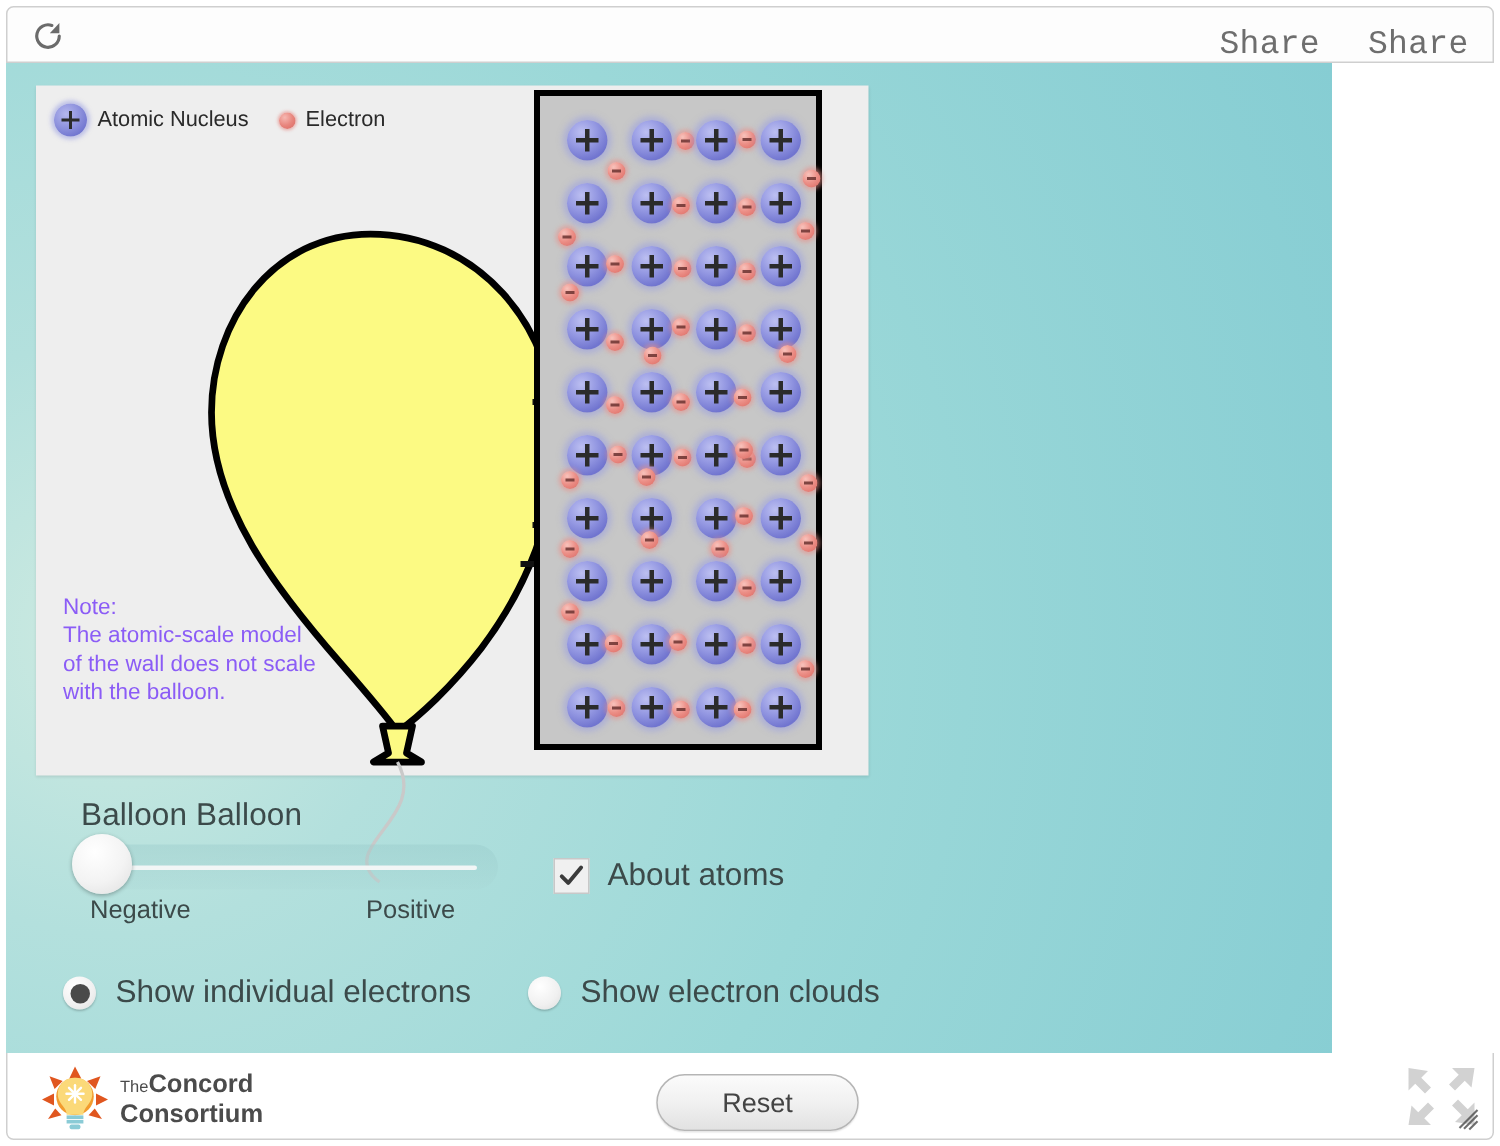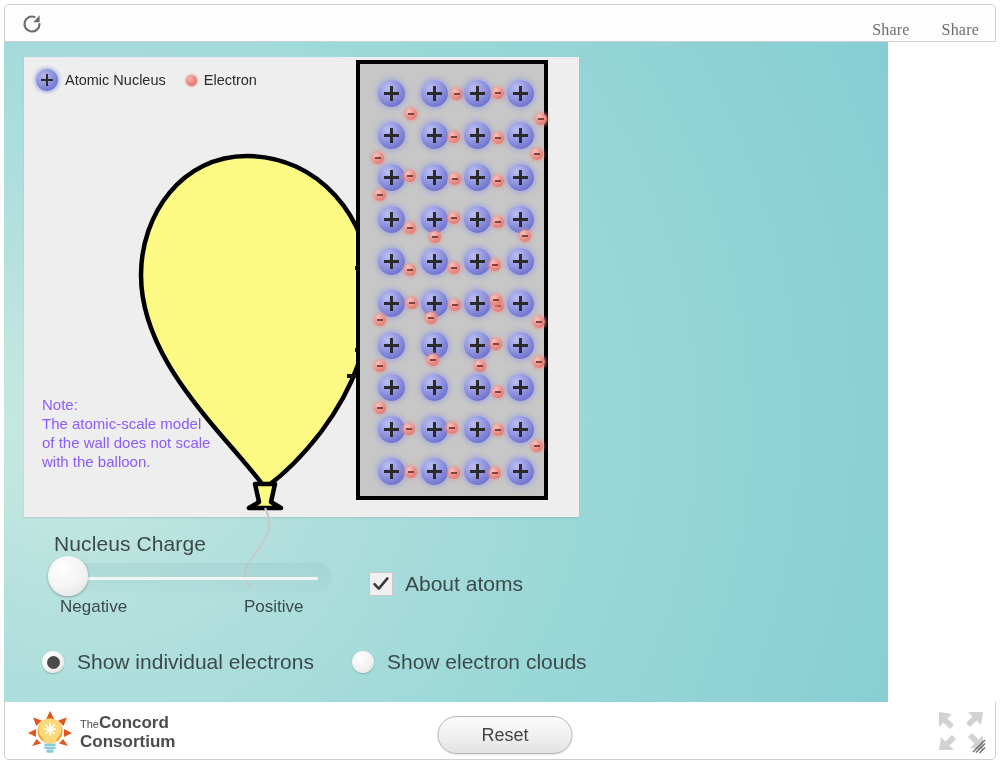--- a/index.html
+++ b/index.html
@@ -41,24 +41,24 @@
   .reload-icon svg { display:block; }
   .topnav {
     position: absolute;
     right: 16px; top: 4px;
     display: flex;
     gap: 32px;
     align-items: center;
     height: 30px;
   }
   .topnav a {
-    font-size: 16px;
+    font-size: 22px;
     color: #6e6e6e;
     text-decoration: none;
-    font-family: Liberation Serif, serif;
+    font-family: Liberation Mono, monospace;
     letter-spacing: 0.2px;
     cursor: pointer;
     margin-top: 11px;
   }
 
   
   .stage {
     position: absolute;
     left: 4px; top: 42px;
     width: 884px; height: 660px;
@@ -422,21 +422,21 @@
           <div class="electron" style="left: 88px; top: 403px;"></div>
           <div class="atom" style="left: 104px; top: 394px;"></div>
           <div class="atom" style="left: 147px; top: 394px;"></div>
           <div class="electron" style="left: 129px; top: 403px;"></div>
         </div>
     </div>
 
     <div class="controls">
 
       <div class="slider-group">
-        <div class="slider-title">Nucleus Charge</div>
+        <div class="slider-title">Balloon Balloon</div>
         <div class="slider-track-box">
           <div class="slider-rail"></div>
           <div class="slider-thumb" style="left: -6px;"></div>
         </div>
         <div class="slider-ends">
           <span class="neg">Negative</span>
           <span class="pos">Positive</span>
         </div>
       </div>
 

